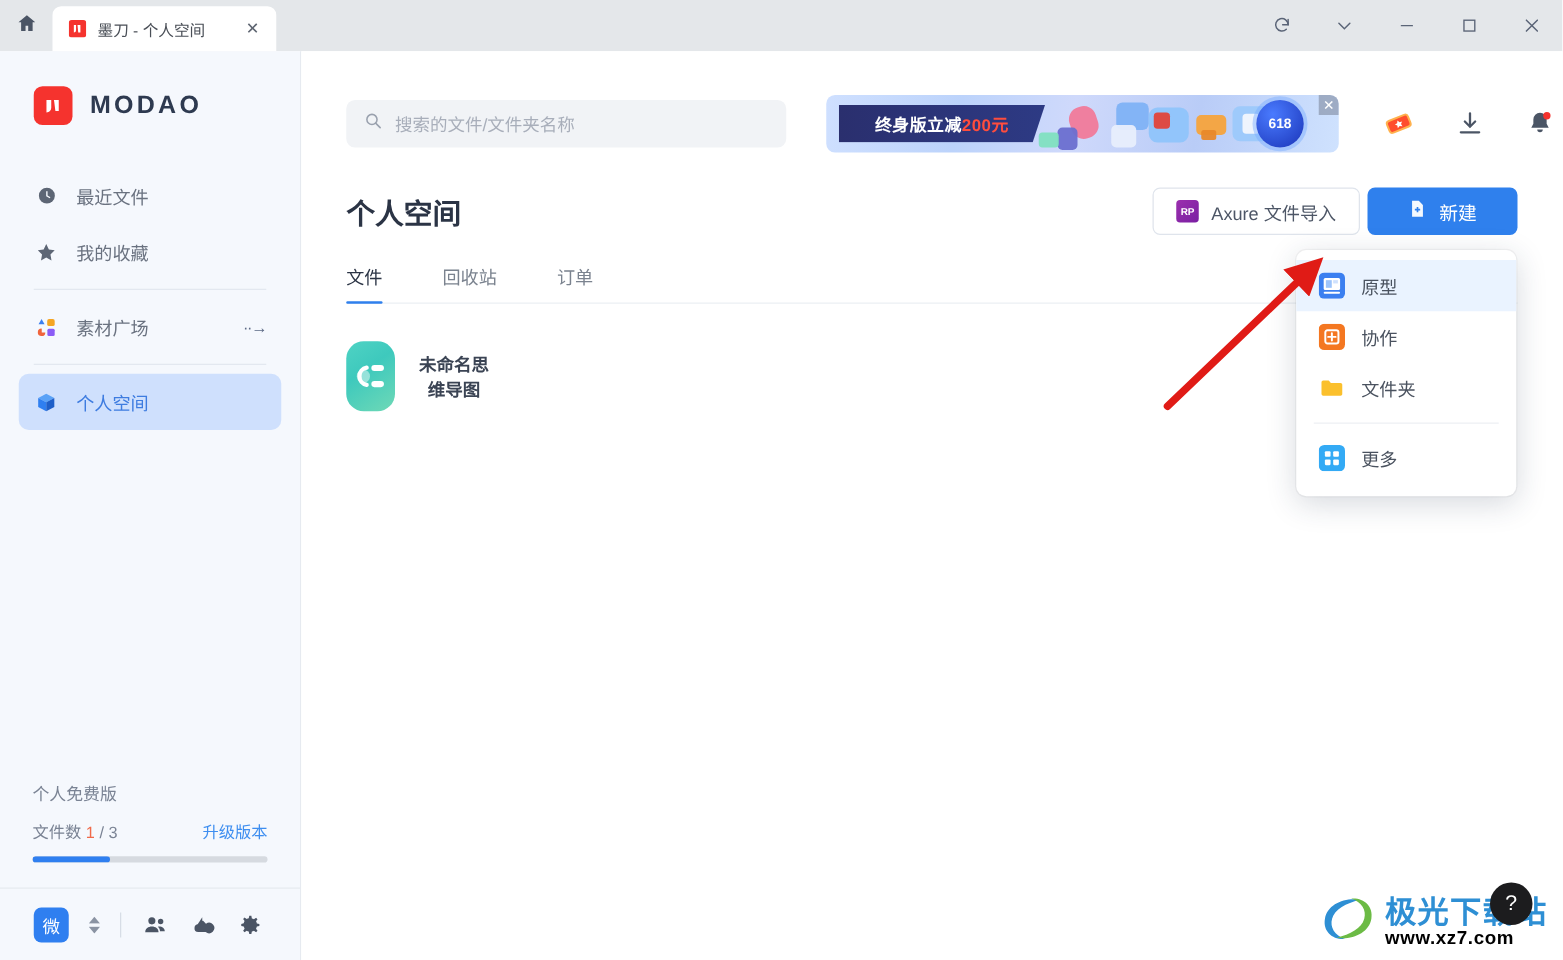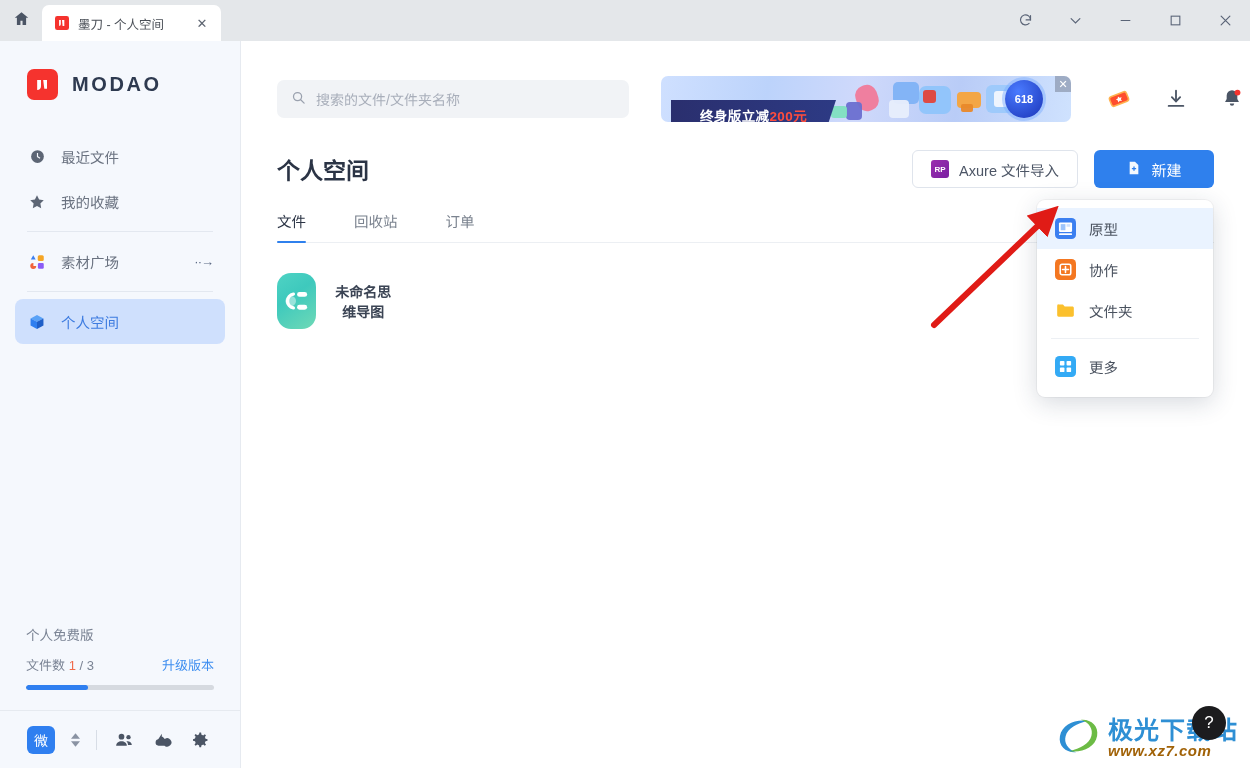--- a/index.html
+++ b/index.html
@@ -100,21 +100,21 @@
     width: 352px; height: 38px; background: #f1f3f6; border-radius: 7px;
     display: flex; align-items: center; padding: 0 14px; gap: 10px; cursor: text;
   }
   .search-ph { font-size: 14px; color: #a8aeba; }
   .banner {
     position: relative; margin-left: 32px; width: 410px; height: 46px;
     border-radius: 7px; overflow: hidden; cursor: pointer;
     background: linear-gradient(100deg,#cfe0ff 0%,#bcd3fb 26%,#cfd9fb 48%,#b9ccf7 72%,#cfe2fe 100%);
   }
   .banner-plate {
-    position: absolute; left: 10px; top: 24px; width: 165px; height: 30px;
+    position: absolute; left: 10px; top: 8px; width: 165px; height: 30px;
     background: linear-gradient(90deg,#2a2f6e,#2d3a84);
     clip-path: polygon(0 0, 100% 0, 94% 100%, 0% 100%);
     display: flex; align-items: center; justify-content: center;
   }
   .banner-text { font-size: 13.5px; font-weight: 700; color: #fff; letter-spacing: .4px; white-space: nowrap; }
   .banner-text .num { color: #ff4d3d; }
   .banner-618 {
     position: absolute; right: 28px; top: 4px; width: 38px; height: 38px; border-radius: 50%;
     background: radial-gradient(circle at 35% 30%,#4a7bff,#1a34b8);
     color: #fff; font-size: 11px; font-weight: 700; display: flex; align-items: center;
@@ -125,21 +125,21 @@
   .banner-close {
     position: absolute; right: 0; top: 0; width: 16px; height: 16px;
     background: rgba(120,130,150,.55); color: #fff; font-size: 11px;
     display: flex; align-items: center; justify-content: center; cursor: pointer;
   }
   .top-icons { display: flex; align-items: center; gap: 34px; margin-left: 36px; }
   .top-ico { cursor: pointer; position: relative; display: flex; align-items: center; justify-content: center; }
 
   .page-head { display: flex; align-items: center; padding: 28px 36px 0 36px; }
   .page-title { font-size: 23px; color: #2b3445; font-weight: 600; }
-  .head-actions { margin-left: auto; display: flex; align-items: flex-start; gap: 16px; }
+  .head-actions { margin-left: auto; display: flex; align-items: flex-start; gap: 6px; }
   .btn-outline {
     height: 38px; padding: 0 18px; border: 1px solid #dfe4ec; border-radius: 6px;
     background: #fff; display: flex; align-items: center; gap: 10px;
     font-size: 14.5px; color: #4d5666; cursor: pointer;
   }
   .axure-ico {
     width: 18px; height: 18px; border-radius: 3px;
     background: linear-gradient(135deg,#9b2fae,#7a1fa2); color: #fff;
     font-size: 8px; font-weight: 700; display: flex; align-items: center; justify-content: center;
   }
@@ -188,21 +188,21 @@
   
   .arrow-layer { position: absolute; inset: 0; pointer-events: none; z-index: 50; }
 
   
   .watermark {
     position: absolute; right: 12px; bottom: 8px; z-index: 30;
     display: flex; align-items: center; gap: 6px; pointer-events: none;
   }
   .wm-text { display: flex; flex-direction: column; line-height: 1.05; }
   .wm-main { font-size: 25px; font-weight: 700; color: #2e8fd4; letter-spacing: 1px; }
-  .wm-sub { font-size: 15px; font-weight: 700; color: #a16207; letter-spacing: .5px; font-style: italic; }
+  .wm-sub { font-size: 15px; font-weight: 700; color: #000000; letter-spacing: .5px; }
   .help-fab {
     position: absolute; right: 24px; bottom: 28px; width: 34px; height: 34px;
     border-radius: 50%; background: #1c1c1e; color: #fff; font-size: 17px;
     display: flex; align-items: center; justify-content: center; cursor: pointer; z-index: 35;
   }
 </style>
 </head>
 <body>
 
 <div id="app">

